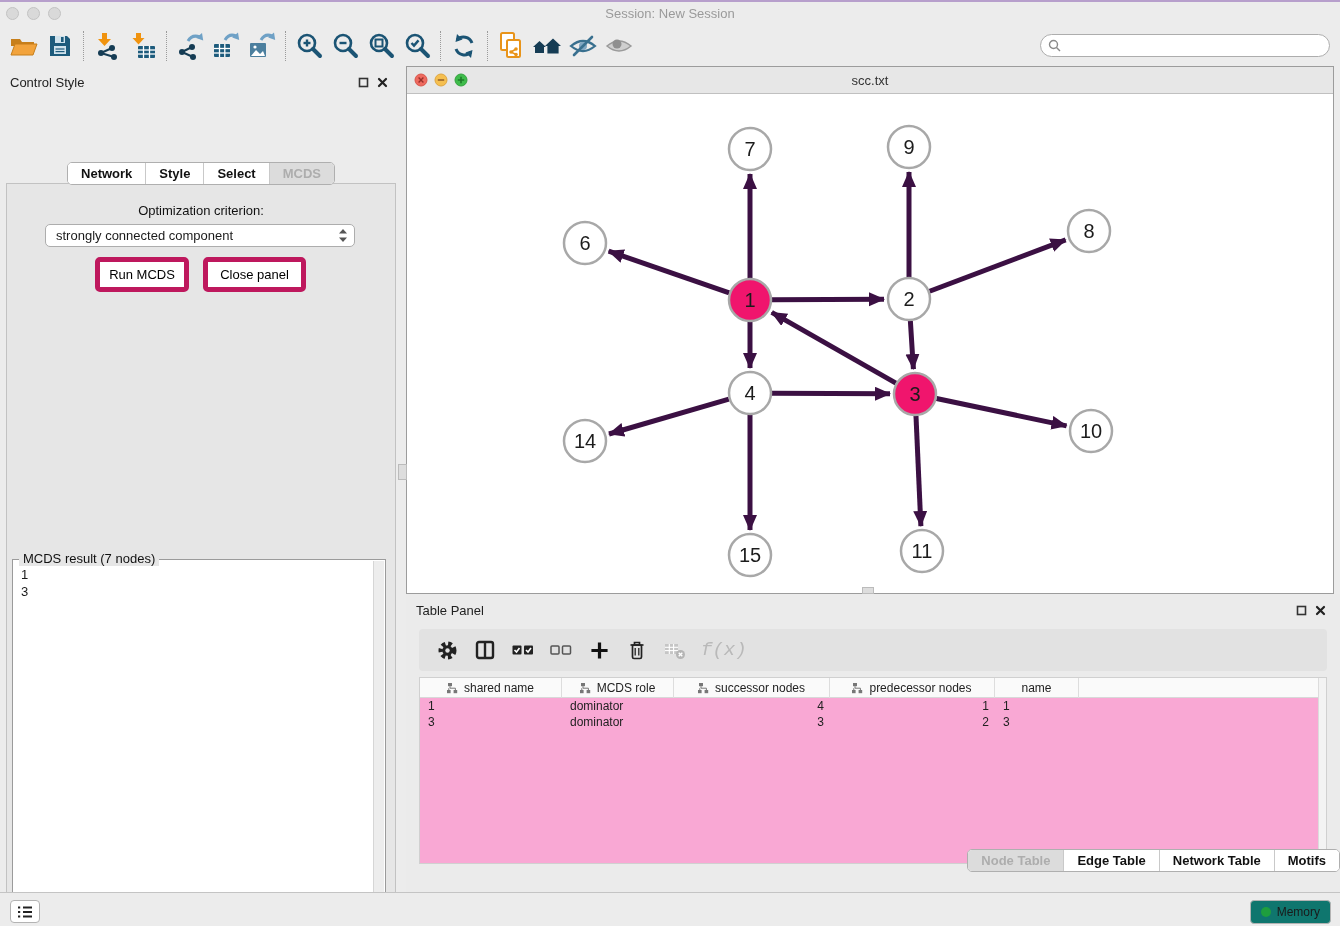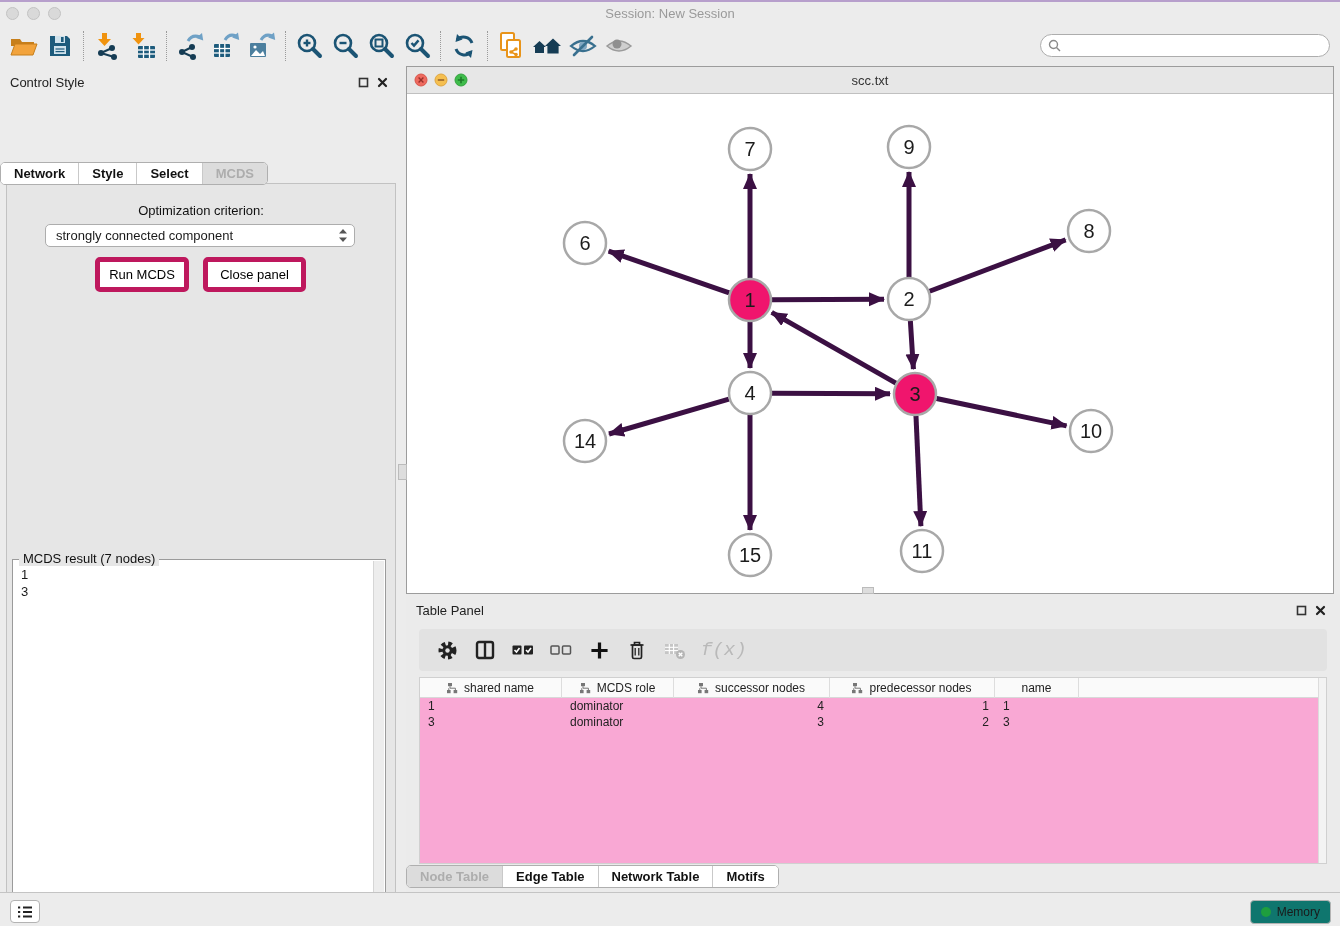--- a/index.html
+++ b/index.html
@@ -22,21 +22,21 @@
   .searchbox { position:absolute; right:10px; top:8px; width:290px; height:23px; background:#fff;
     border:1px solid #ADADAD; border-radius:12px; display:flex; align-items:center; padding-left:7px; }
   .searchbox input { border:none; outline:none; flex:1; font-size:12px; background:transparent; margin-left:4px; }
   
   .panel-header-text { font-size:13px; color:#222; }
   .winbtns { position:absolute; display:flex; gap:8px; align-items:center; }
   
   .cpanel { position:absolute; left:0; top:64px; width:402px; height:822px; }
   .cp-title { position:absolute; left:10px; top:9px; }
   .cp-box { position:absolute; left:6px; top:117px; width:390px; height:762px; background:#E6E6E6; border:1px solid #C2C2C2; }
-  .tabs-row { position:absolute; left:0; top:96px; width:402px; display:flex; justify-content:flex-start; z-index:3; }
+  .tabs-row { position:absolute; left:0; top:96px; width:402px; display:flex; justify-content:center; z-index:3; }
   .tabgroup { display:inline-flex; border:1px solid #AFAFAF; border-radius:5px; overflow:hidden; background:#fff; }
   .tabgroup .tab { padding:3px 13px; font-size:13px; font-weight:600; color:#111; background:#fff; border-left:1px solid #C9C9C9; cursor:default; white-space:nowrap; }
   .tabgroup .tab:first-child { border-left:none; }
   .tabgroup .tab.active { background:#DCDCDC; color:#ADADAD; }
   .opt-label { position:absolute; left:0; top:137px; width:402px; text-align:center; font-size:13px; color:#111; }
   .dropdown { position:absolute; left:45px; top:158px; width:310px; height:23px; background:#fff; border:1px solid #ADADAD; border-radius:5px;
     display:flex; align-items:center; font-size:13px; padding-left:10px; }
   .dropdown .dd-stepper { margin-left:auto; margin-right:6px; display:flex; align-items:center; }
   .btn { position:absolute; height:35px; background:#fff; border:5px solid #be185d; border-radius:5px; font-size:13px;
     display:flex; align-items:center; justify-content:center; font-family:"Liberation Sans",sans-serif; }
@@ -57,21 +57,21 @@
   .tp-toolbar { position:absolute; left:13px; top:35px; width:908px; height:42px; background:#E2E2E2; border-radius:4px;
     display:flex; align-items:center; gap:14px; padding-left:16px; }
   .tp-toolbar .ticon { width:24px; height:24px; display:flex; align-items:center; justify-content:center; }
   .fx-label { font-family:Liberation Mono, monospace; font-style:italic; color:#B9B9B9; font-size:19px; }
   .dtable { position:absolute; left:13px; top:83px; width:908px; height:187px; background:#f9a8d4; border:1px solid #D0D0D0; overflow:hidden; }
   .dt-head { display:flex; height:20px; background:#FAFAFA; border-bottom:1px solid #D8D8D8; }
   .dt-head .th { display:flex; align-items:center; justify-content:center; gap:5px; font-size:12px; color:#222; border-right:1px solid #DDD; height:20px; }
   .dt-row { display:flex; height:16px; align-items:center; }
   .dt-row .td { font-size:12px; color:#222; height:16px; line-height:16px; }
   .dt-scroll { position:absolute; right:0; top:0; width:8px; bottom:0; background:#F3F3F3; border-left:1px solid #DCDCDC; }
-  .tp-tabs { position:absolute; left:0; bottom:4px; width:934px; display:flex; justify-content:flex-start; }
+  .tp-tabs { position:absolute; left:0; bottom:20px; width:934px; display:flex; justify-content:flex-end; }
   
   .statusbar { position:absolute; left:0; top:890px; width:1340px; height:36px; background:#ECECEC; border-top:1px solid #C4C4C4; }
   .sb-left-btn { position:absolute; left:10px; top:7px; width:30px; height:23px; background:#fff; border:1px solid #B3B3B3; border-radius:4px;
     display:flex; align-items:center; justify-content:center; }
   .memory-btn { position:absolute; right:9px; top:7px; height:24px; background:#0f766e; border:1px solid #B3B3B3; border-radius:4px;
     display:flex; align-items:center; gap:6px; padding:0 10px; font-size:12px; }
   .memory-dot { width:10px; height:10px; border-radius:50%; background:#1E9E3E; display:block; }
 </style>
 </head>
 <body>

